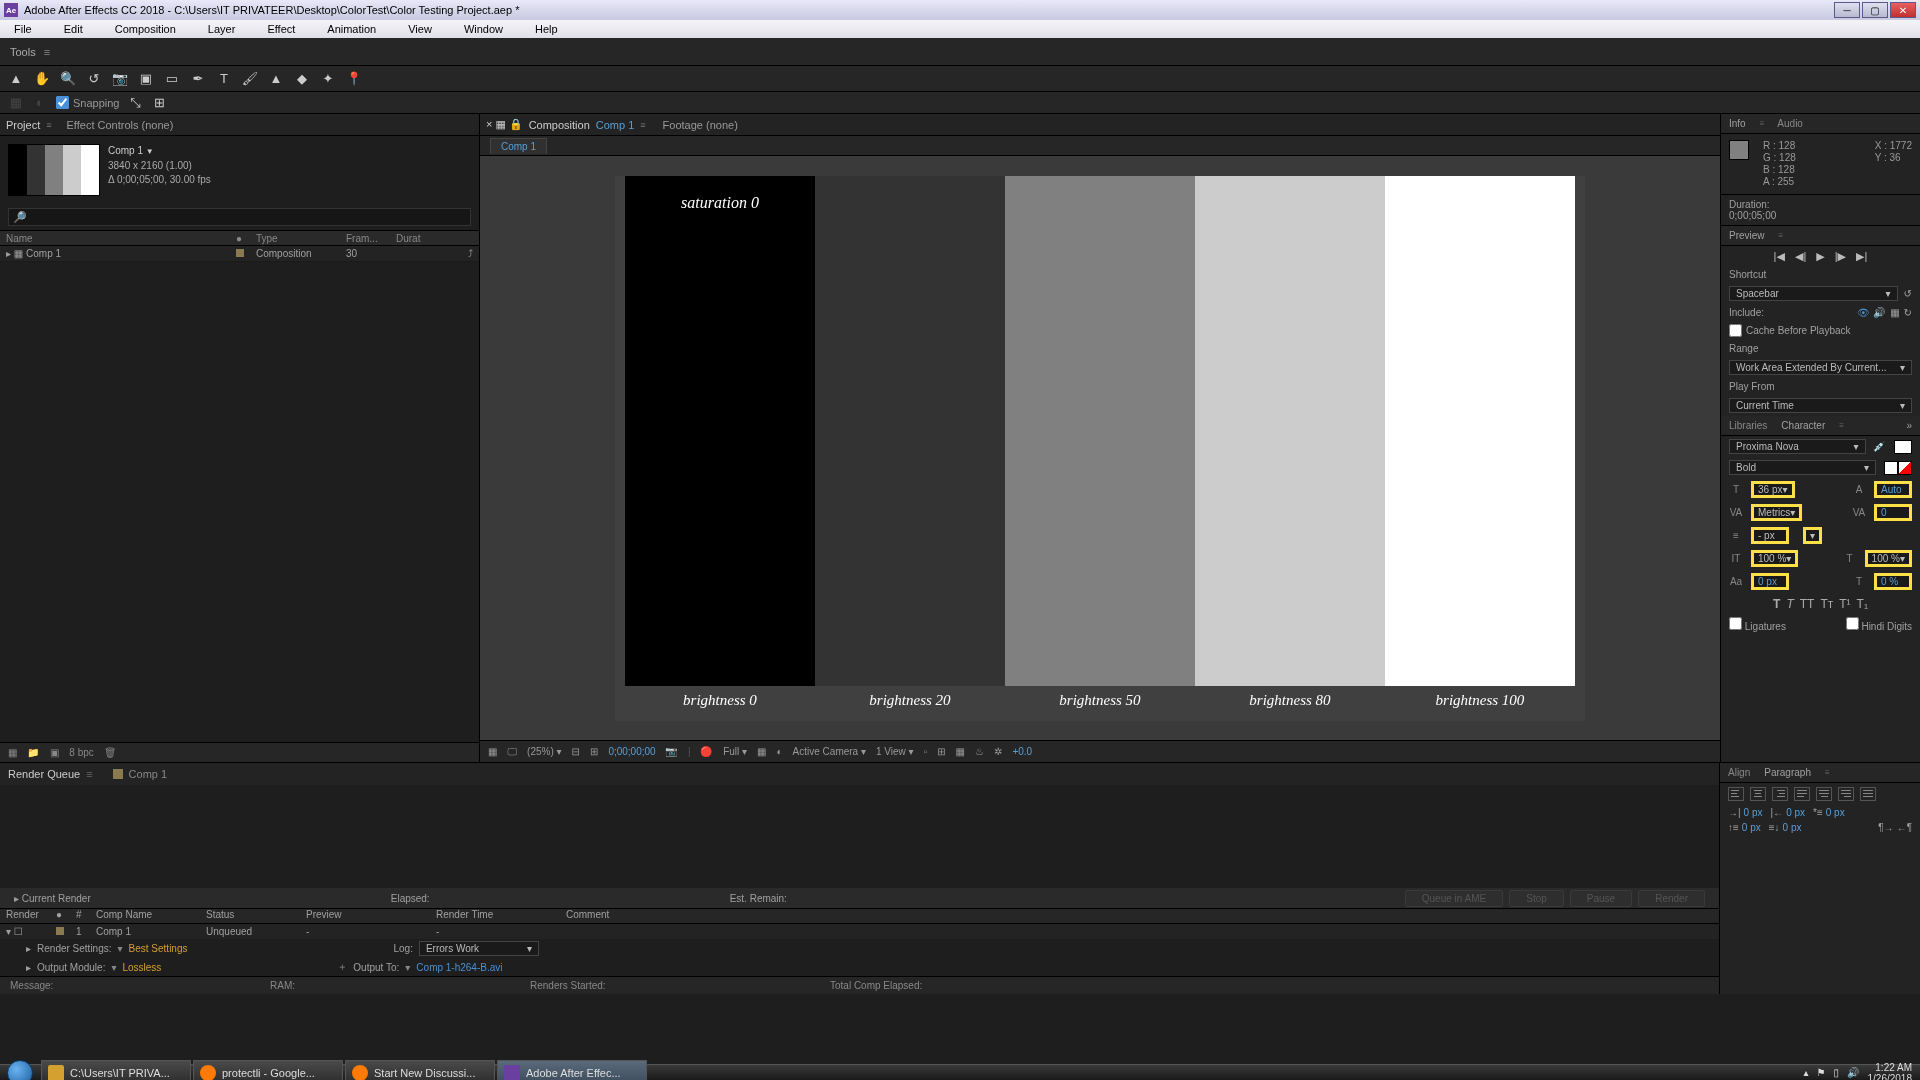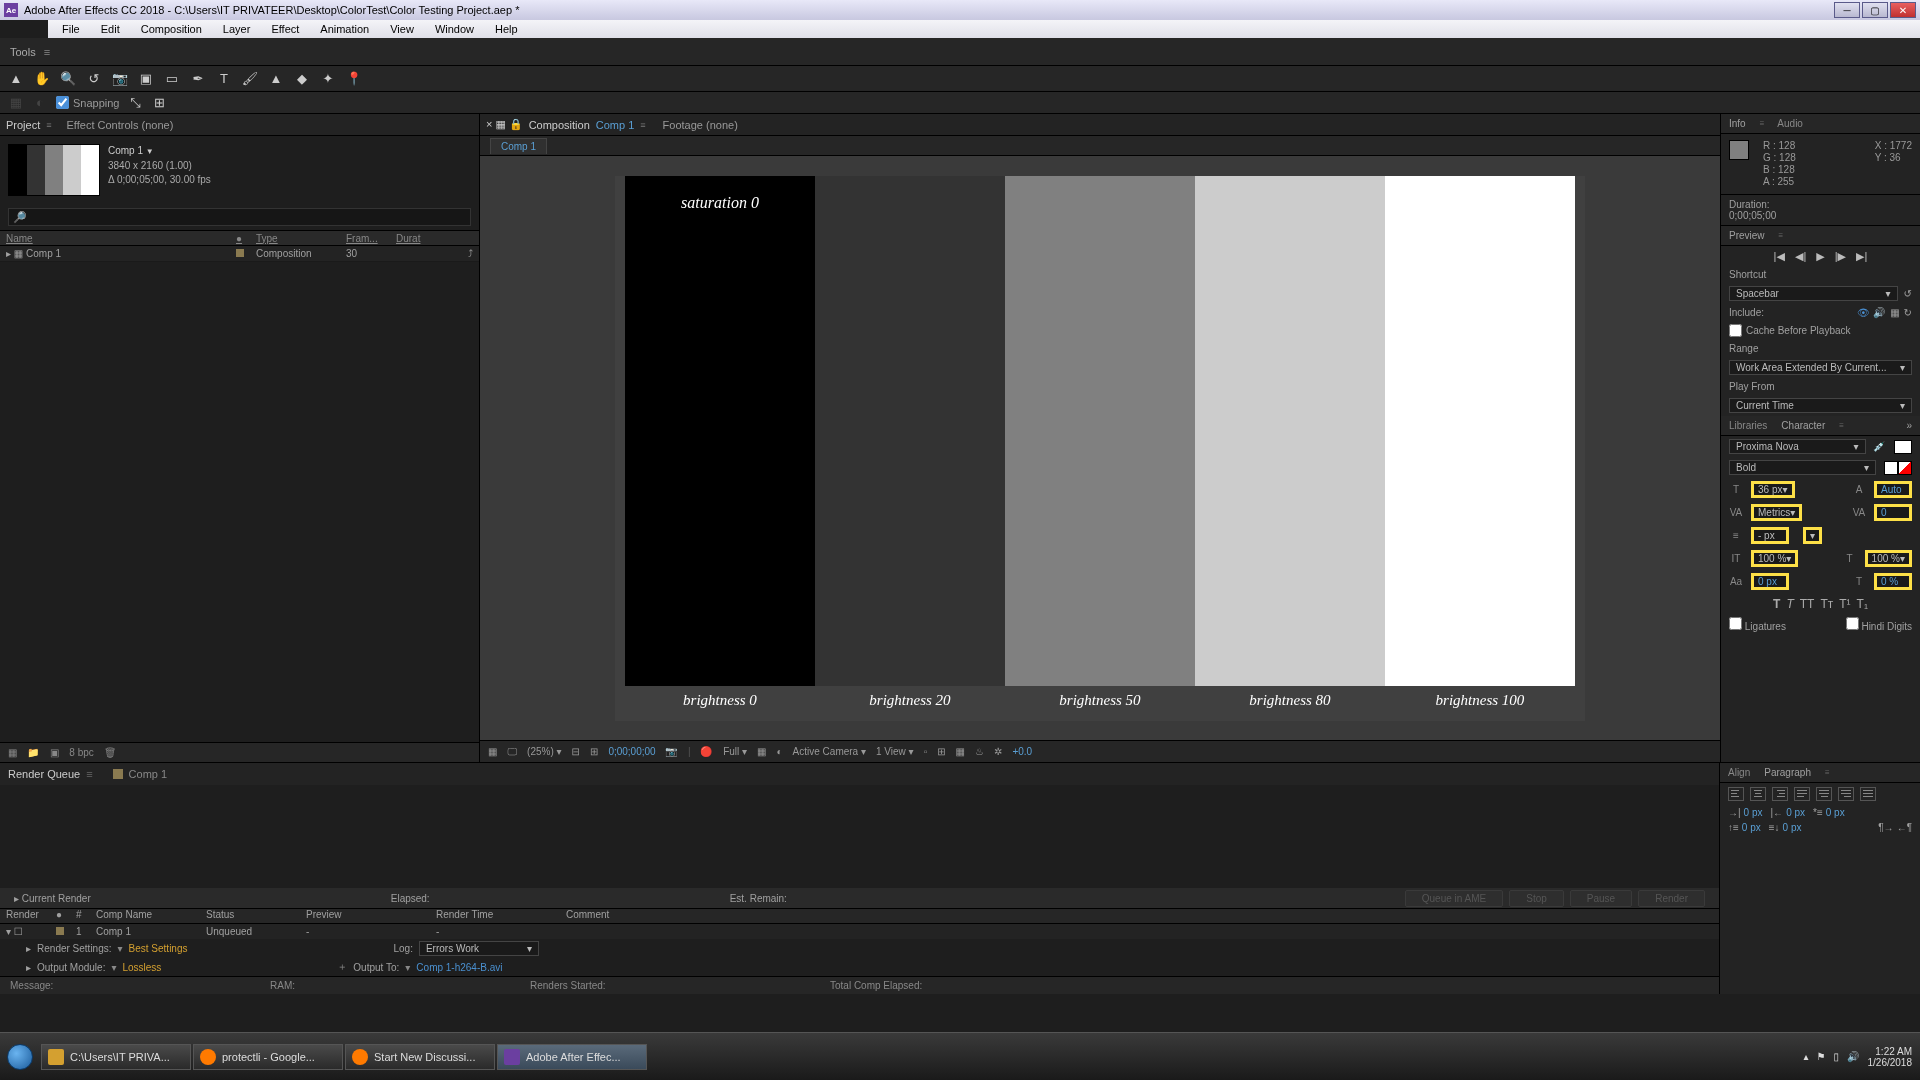--- a/index.html
+++ b/index.html
@@ -2,21 +2,21 @@
 <html><head>
 <meta charset="utf-8">
 <style>
 * { margin:0; padding:0; box-sizing:border-box; font-family:"Segoe UI",Arial,sans-serif; -webkit-font-smoothing:antialiased; }
 body { background:#1e1e1e; width:1920px; height:1080px; overflow:hidden; color:#a0a0a0; font-size:11px; position:relative; }
 .titlebar { height:20px; background:linear-gradient(#e8e8f8,#c8c8e0); display:flex; align-items:center; padding:0 4px; color:#000; font-size:11px; }
 .titlebar .icon-box { width:14px; height:14px; background:#6b3fa0; color:#fff; font-size:8px; font-weight:bold; display:flex; align-items:center; justify-content:center; margin-right:6px; }
 .winbtns { margin-left:auto; display:flex; gap:2px; }
 .winbtns div { width:26px; height:16px; border:1px solid #5a5a8a; background:linear-gradient(#e0e0f0,#b8b8d0); display:flex; align-items:center; justify-content:center; font-size:10px; cursor:pointer; }
 .winbtns .close { background:linear-gradient(#e86060,#c03030); color:#fff; }
-.menubar { height:18px; background:linear-gradient(#f4f4f8,#e0e0e8); display:flex; align-items:center; padding:0 6px; color:#000; font-size:11px; gap:5px;margin-left:48px; }
+.menubar { height:18px; background:linear-gradient(#f4f4f8,#e0e0e8); display:flex; align-items:center; padding:0 6px; color:#000; font-size:11px; gap:16px; }
 .menubar span { padding:0 8px; cursor:pointer; }
 .toolzone { height:28px; background:#262626; border-bottom:1px solid #000; display:flex; align-items:center; padding:0 10px; }
 .toolzone .lbl { color:#aaa; }
 .toolzone .ham { margin-left:8px; color:#888; letter-spacing:-2px; }
 .toolrow { height:26px; background:#262626; border-bottom:1px solid #000; display:flex; align-items:center; padding:0 8px; gap:10px; }
 .tool-ic { width:16px; height:16px; display:flex; align-items:center; justify-content:center; color:#ccc; font-size:13px; cursor:pointer; }
 .snaprow { height:22px; background:#262626; border-bottom:1px solid #000; display:flex; align-items:center; padding:0 8px; gap:8px; color:#9a9a9a; }
 .snaprow .dim { color:#444; }
 .snaprow input[type=checkbox]{ accent-color:#4a90d9; }
 .main { display:flex; height:648px; }
@@ -26,21 +26,21 @@
 .tab.active { color:#ccc; }
 .tab .ham { color:#777; font-size:9px; letter-spacing:-1px; }
 .projhead { display:flex; padding:8px; gap:8px; }
 .thumb { width:92px; height:52px; display:flex; border:1px solid #000; }
 .thumb div { flex:1; }
 .projinfo { font-size:10px; color:#aaa; line-height:14px; }
 .projinfo .name { color:#ccc; }
 .searchrow { padding:4px 8px; }
 .searchrow .box{ background:#161616; height:18px; border:1px solid #333; display:flex; align-items:center; padding:0 4px; color:#888;}
 .listhdr { display:flex; font-size:10px; color:#888; background:#2a2a2a; height:16px; align-items:center; border-top:1px solid #000; border-bottom:1px solid #000;}
-.listhdr div { padding:0 6px;text-decoration:underline; }
+.listhdr div { padding:0 6px; }
 .listrow { display:flex; font-size:10px; height:16px; align-items:center; background:#232323; border-bottom:1px solid #1a1a1a; }
 .listrow div { padding:0 6px; }
 .left-bottom { margin-top:auto; height:20px; background:#262626; border-top:1px solid #000; display:flex; align-items:center; padding:0 8px; gap:10px; color:#888; font-size:10px;}
 .midcol { flex:1; background:#1e1e1e; display:flex; flex-direction:column; }
 .viewtabs { height:22px; display:flex; align-items:center; padding:0 6px; gap:18px; background:#232323; border-bottom:1px solid #000;}
 .subtab { height:20px; display:flex; align-items:center; padding:0 10px; background:#262626; border-bottom:1px solid #000;}
 .subtab span { background:#303030; padding:2px 10px; color:#5a9fd4; border:1px solid #444; border-bottom:none; font-size:10px;}
 .viewport { flex:1; background:#3a3a3a; padding:10px 30px; position:relative; display:flex; align-items:center; justify-content:center;text-decoration:underline;}
 .comp-canvas { position:relative; width:970px; height:545px; background:#404040; }
 .comp-render { position:absolute; top:0; left:10px; right:10px; display:flex; height:510px; }
@@ -84,21 +84,21 @@
 .rqdet .link{ color:#d4a030;}
 .rqdet .lk2{ color:#4a90d0;}
 .statusb { margin-top:auto; height:18px; background:#262626; display:flex; align-items:center; padding:0 10px; font-size:10px; color:#888; border-top:1px solid #000;}
 .parcol { width:200px; background:#232323; border-top:1px solid #000; display:flex; flex-direction:column;}
 .alignrow{ display:flex; gap:6px; padding:4px 8px; justify-content:flex-start;}
 .alignic{ width:16px; height:14px; border:1px solid #555; display:flex; flex-direction:column; gap:2px; padding:2px; cursor:pointer;}
 .alignic div{height:1px;background:#888;}
 .numrow{ display:flex; gap:8px; padding:2px 8px; font-size:10px; align-items:center;}
 .numrow .fld{ display:flex; gap:3px; align-items:center;}
 .numrow .v{ color:#5a9fd4;}
-.taskbar { position:absolute; bottom:0; left:0; right:0; height:48px; background:linear-gradient(#3a3a3a,#1a1a1a); display:flex; align-items:center; padding:0; border-top:1px solid #555;}
+.taskbar { position:absolute; bottom:0; left:0; right:0; height:16px; background:linear-gradient(#3a3a3a,#1a1a1a); display:flex; align-items:center; padding:0; border-top:1px solid #555;}
 .startorb { width:40px; height:30px; display:flex; align-items:center; justify-content:center;}
 .startorb .orb{ width:26px; height:26px; border-radius:50%; background:radial-gradient(circle at 35% 35%, #6ab4f0,#1a5a9a); border:1px solid #0a3a6a; position:relative;}
 .tbitem { height:26px; min-width:150px; max-width:160px; background:linear-gradient(#4a4a4a,#2a2a2a); border:1px solid #555; margin:0 1px; display:flex; align-items:center; padding:0 6px; gap:6px; font-size:11px; color:#ddd; overflow:hidden; white-space:nowrap;}
 .tbitem.active{ background:linear-gradient(#5a6a7a,#3a4a5a);}
 .tbitem .ic{ width:16px; height:16px; background:#d4a030; border-radius:2px;}
 .tbitem .ff{ background:#ff7a00; border-radius:50%;}
 .tbitem .ae{ background:#6b3fa0; border-radius:2px;}
 .tray { margin-left:auto; display:flex; align-items:center; gap:8px; padding:0 8px; color:#ddd; font-size:10px;}
 .tray .clock{ text-align:right; line-height:11px;}
 .color-swatches{ display:flex; flex-direction:column; gap:0;}

